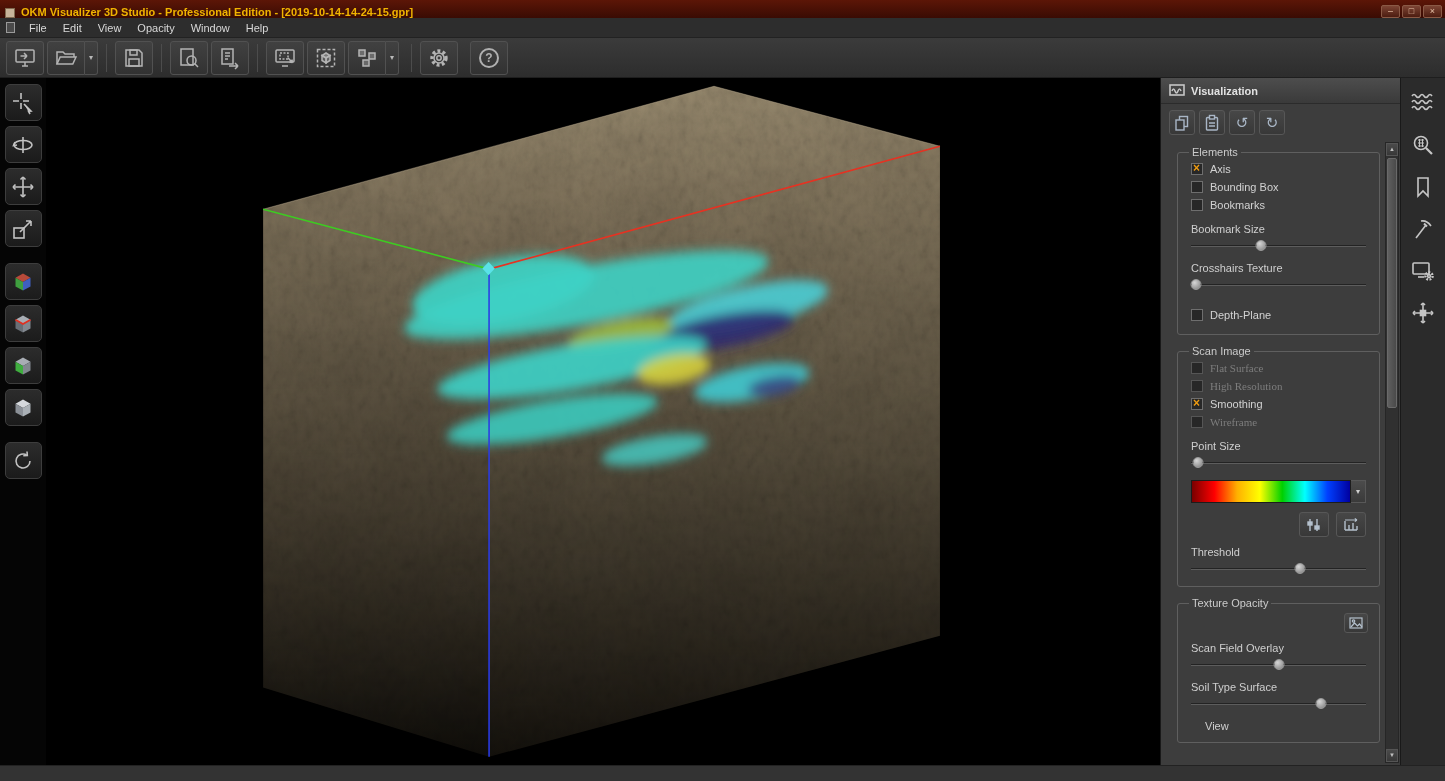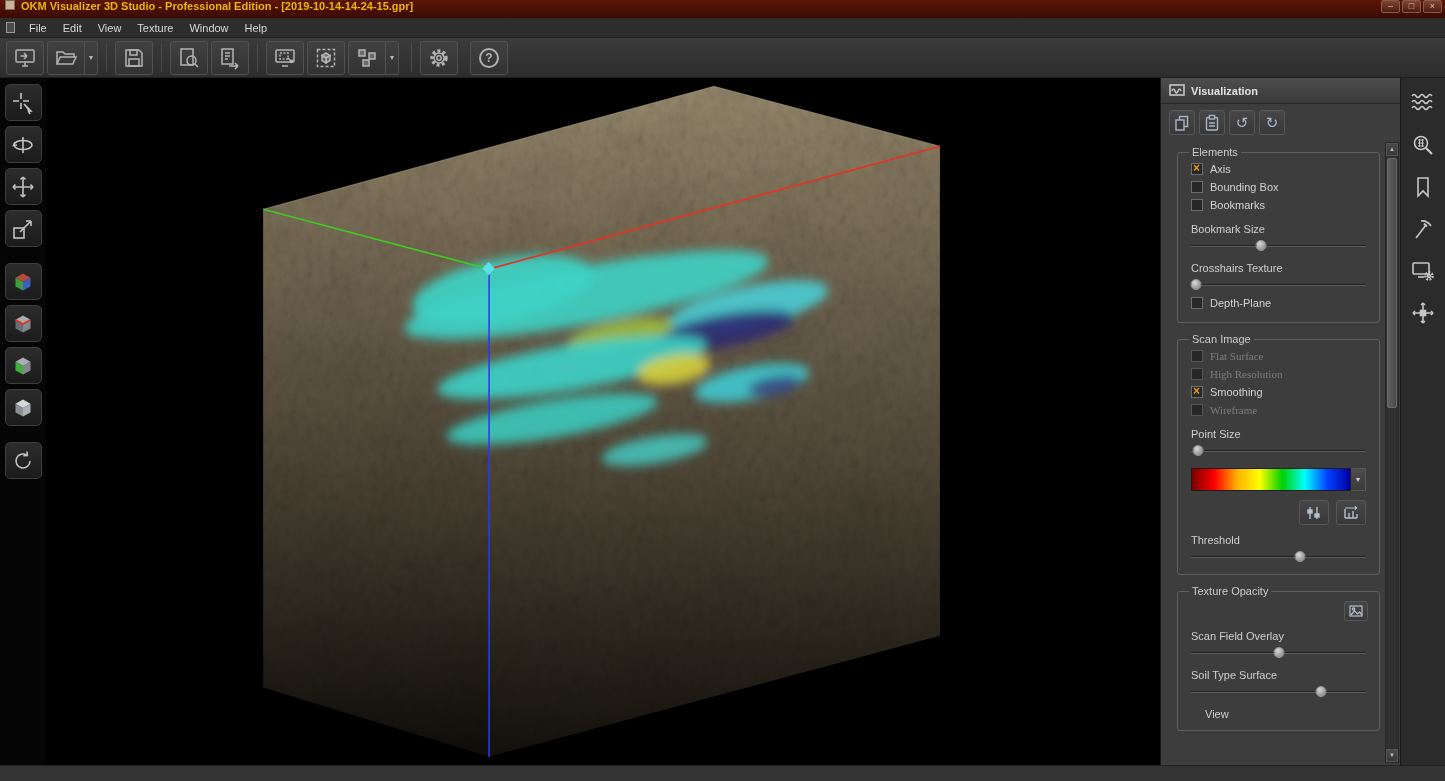--- a/index.html
+++ b/index.html
@@ -3,21 +3,21 @@
 <meta charset="utf-8">
 <style>
   * { margin:0; padding:0; box-sizing:border-box; }
   html,body { width:1445px; height:781px; overflow:hidden; }
   body { font-family:"Liberation Sans", sans-serif; font-size:11px; background:#000; color:#ccc; }
   button { background:none; border:none; padding:0; font:inherit; color:inherit; }
   i { font-style:normal; }
   .app { width:1445px; height:781px; display:flex; flex-direction:column; background:#2f2f2f; }
 
   
-  .titlebar { height:18px; background:linear-gradient(#5c1607,#390b03); display:flex; align-items:flex-start; padding:0 3px; flex:0 0 auto; }
+  .titlebar { height:18px; background:linear-gradient(#5c1607,#390b03); display:flex; align-items:flex-end; padding:0 3px; flex:0 0 auto; }
   .app-icon { width:10px; height:10px; background:#c8b49a; border:1px solid #806a50; margin-left:2px; }
   .title-text { color:#f0b400; font-weight:bold; font-size:11px; margin-left:6px; flex:1; white-space:nowrap; overflow:hidden; }
   .win-controls { display:flex; gap:2px; }
   .win-btn { width:19px; height:13px; background:linear-gradient(#7d4534,#4c1c10); border:1px solid #8a5a46; border-radius:2px; color:#e8c2a8; font-size:9px; line-height:11px; text-align:center; }
 
   
   .menubar { height:20px; background:#2d2d2d; border-bottom:1px solid #222; display:flex; align-items:center; padding:0 4px; flex:0 0 auto; }
   .menubar-icon { width:9px; height:11px; border:1px solid #9a9a9a; background:#4a4a4a; margin:0 6px 0 2px; }
   .menu-item { padding:2px 8px; color:#d8d8d8; }
 
@@ -105,21 +105,21 @@
       <button class="win-btn">□</button>
       <button class="win-btn">×</button>
     </div>
   </div>
 
   <div class="menubar">
     <span class="menubar-icon"></span>
     <span class="menu-item">File</span>
     <span class="menu-item">Edit</span>
     <span class="menu-item">View</span>
-    <span class="menu-item">Texture</span>
+    <span class="menu-item">Opacity</span>
     <span class="menu-item">Window</span>
     <span class="menu-item">Help</span>
   </div>
 
   <div class="toolbar">
     <button class="tool-btn">
       <svg class="ticon" width="24" height="24" viewBox="0 0 24 24">
           <rect x="3" y="4" width="18" height="12" rx="1"></rect>
           <path d="M9 20 h6 M12 16 v4"></path>
           <path d="M7.5 10 h6.5 M14 10 l-3 -3 M14 10 l-3 3"></path>
@@ -383,21 +383,21 @@
           <div class="slider-label">Bookmark Size</div>
           <div class="slider">
             <div class="track"></div>
             <div class="thumb" style="left: 40%;"></div>
           </div>
           <div class="slider-label">Crosshairs Texture</div>
           <div class="slider">
             <div class="track"></div>
             <div class="thumb" style="left: 3%;"></div>
           </div>
-          <div class="check-row" style="margin-top:2px">
+          <div class="check-row" style="margin-top:14px">
             <span class="checkbox"></span>
             <span class="check-label">Depth-Plane</span>
           </div>
         </fieldset>
 
         <fieldset class="group">
           <legend>Scan Image</legend>
           <div class="check-row disabled">
             <span class="checkbox"></span>
             <span class="check-label">Flat Surface</span>

